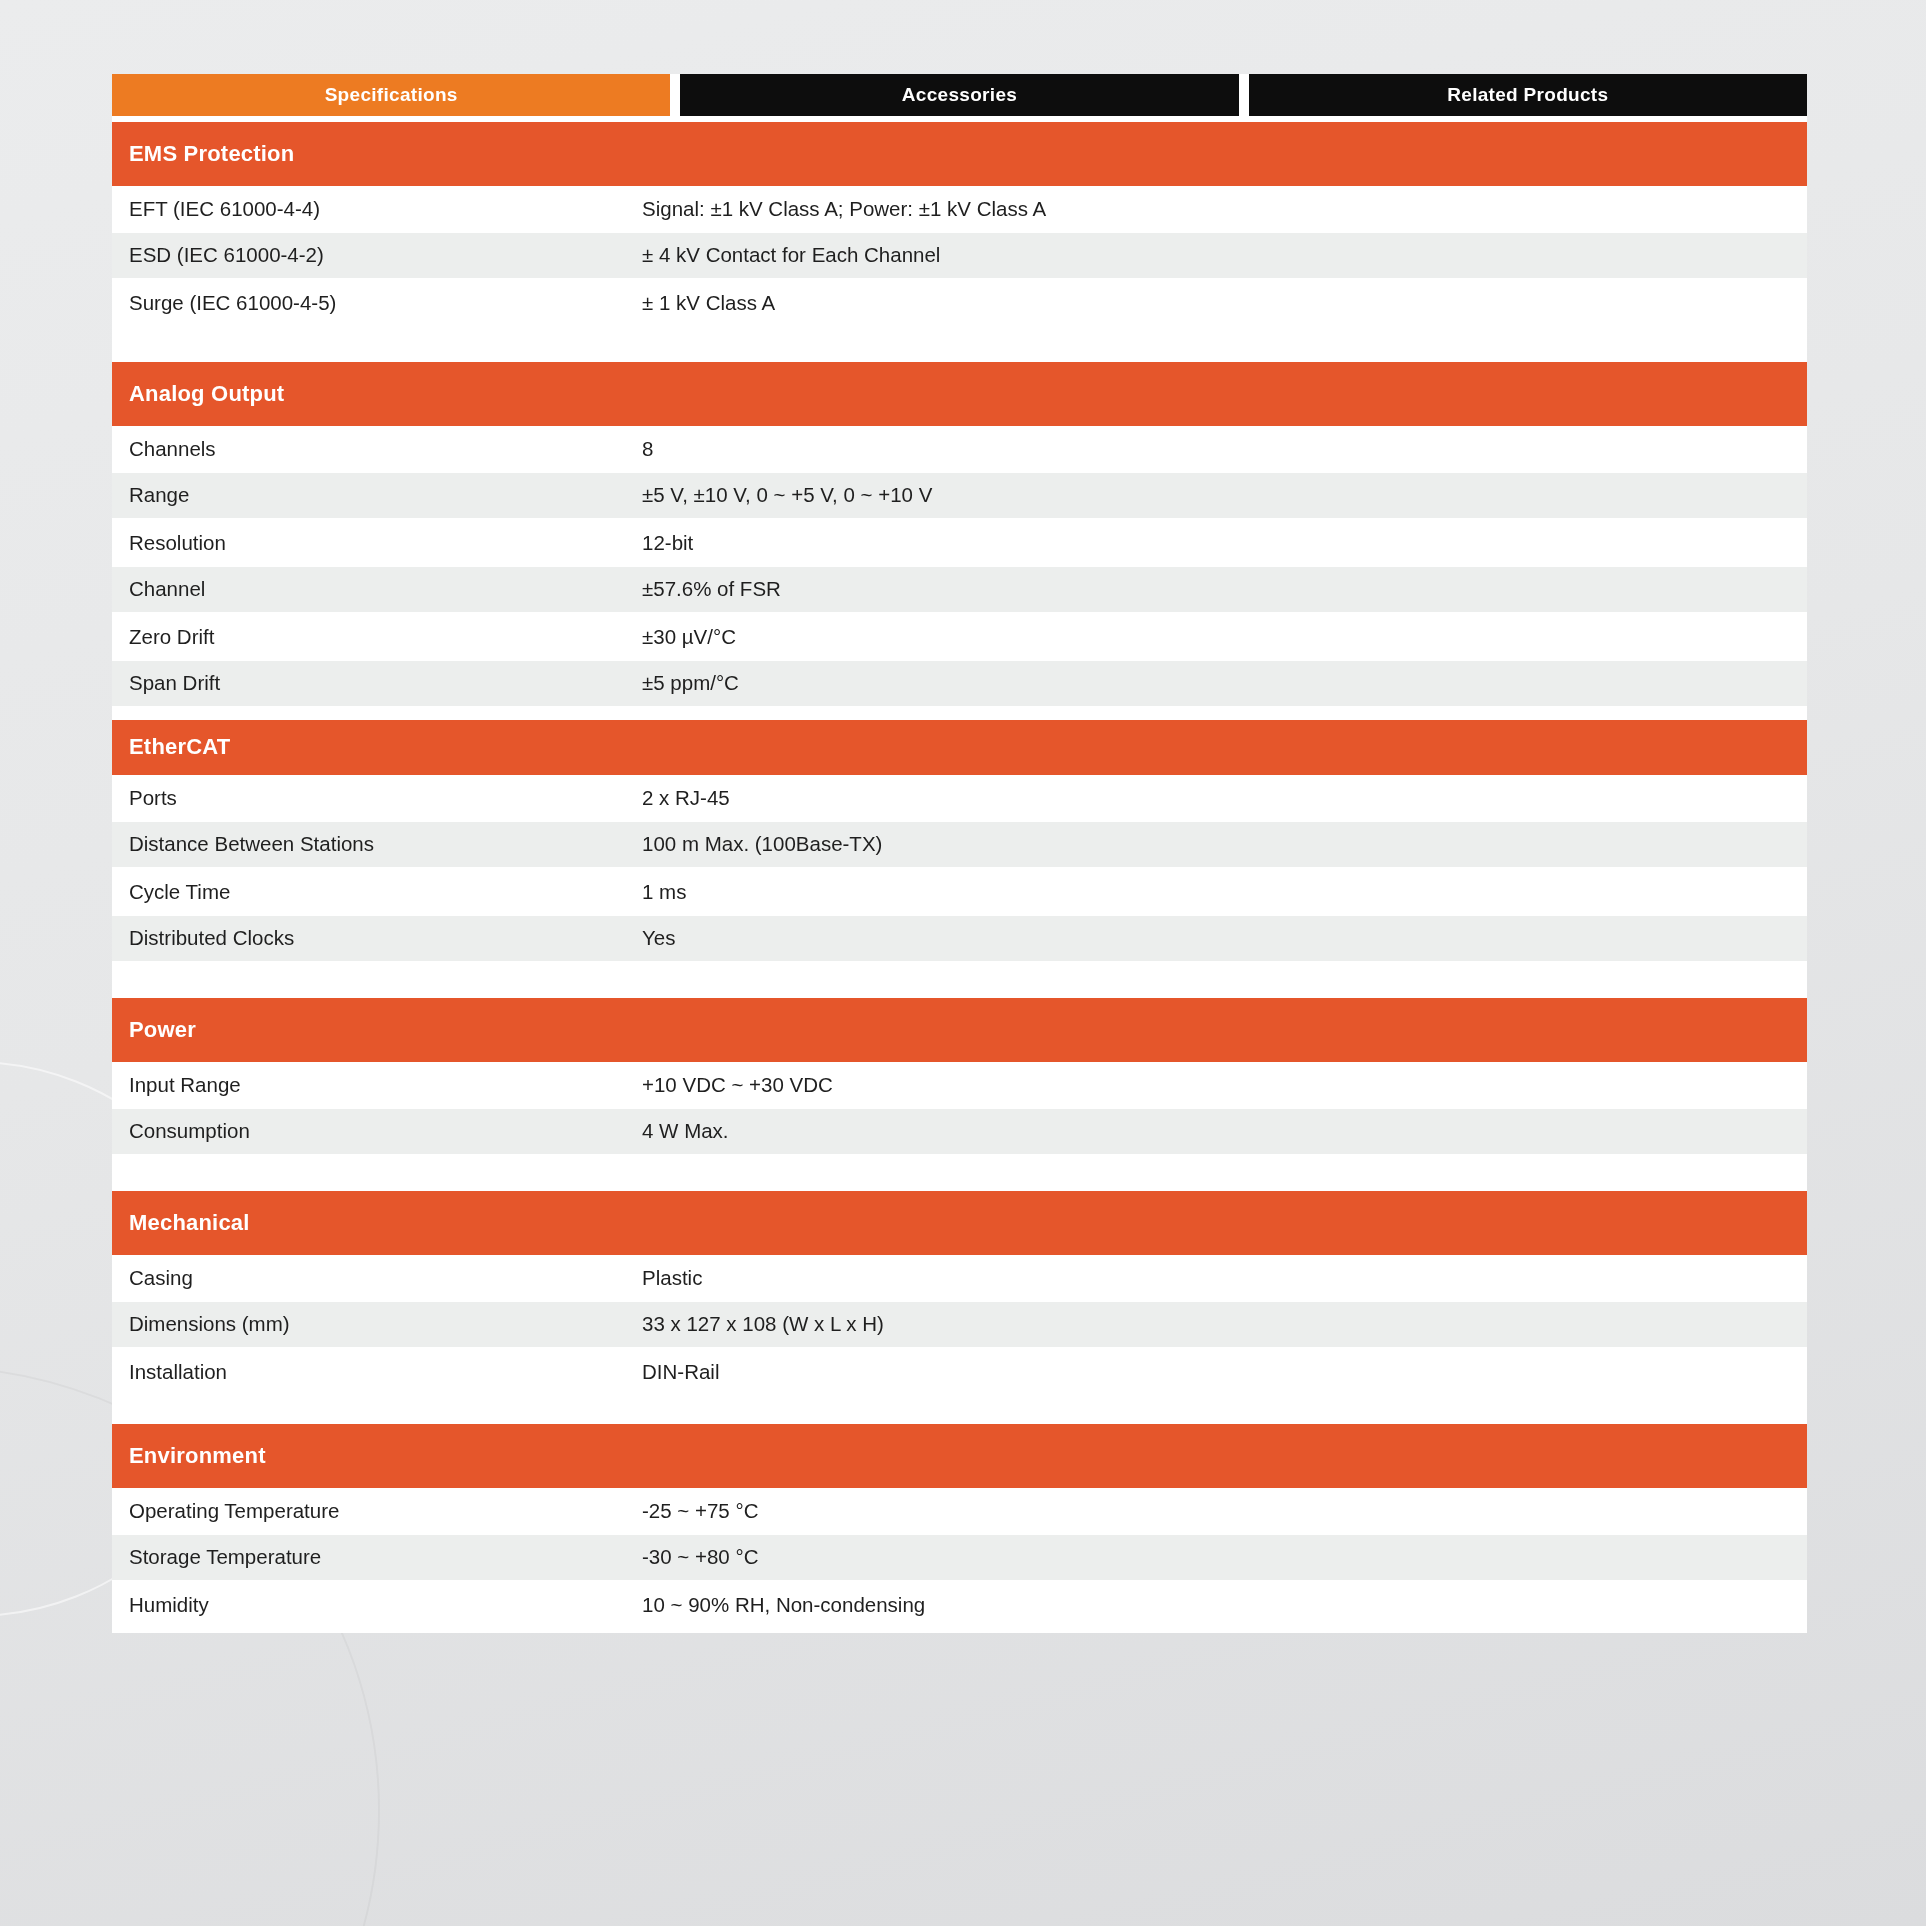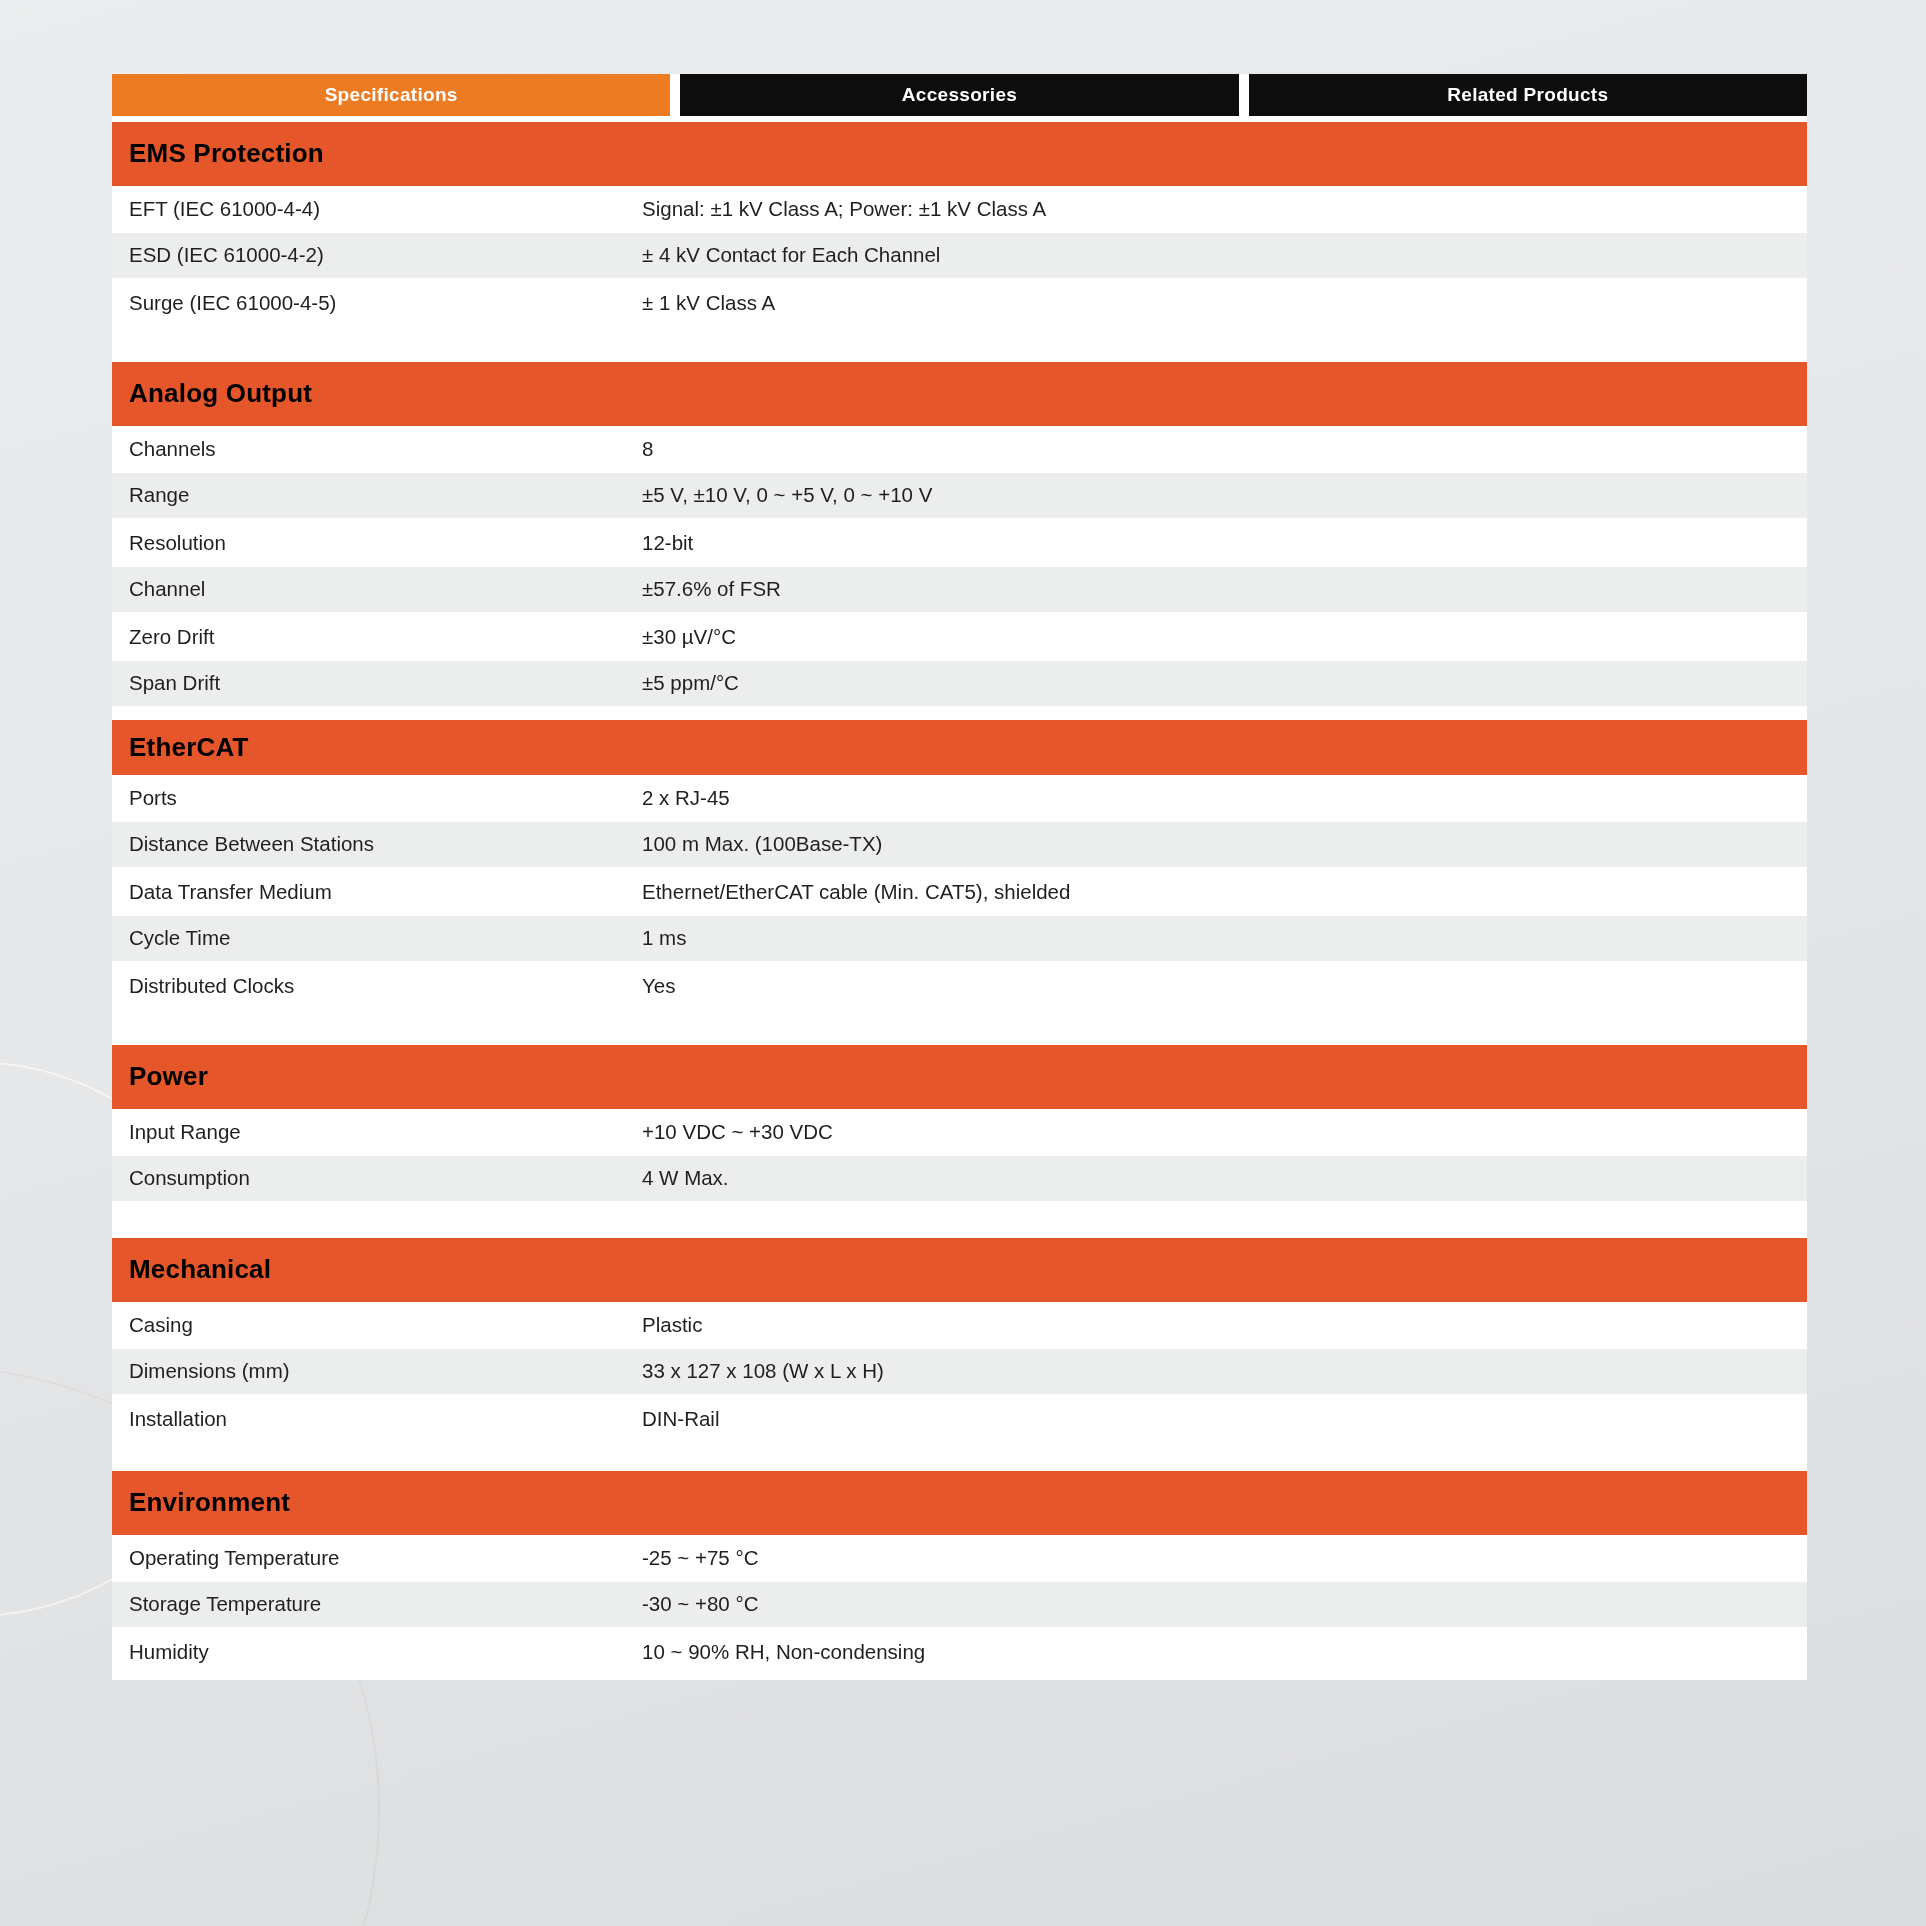--- a/index.html
+++ b/index.html
@@ -54,25 +54,25 @@
     cursor: pointer;
     user-select: none;
   }
   .tab.active   { background: var(--c-active-tab, #ed7b22); }
   .tab.inactive { background: var(--c-inactive-tab, #0d0d0d); }
 
   .section { background: #ffffff; }
   .section-header {
     height: 64px;
     background: var(--c-section, #e5562b);
-    color: #000000;
+    color: #ffffff;
     display: flex;
     align-items: center;
     padding-left: 17px;
-    font-size: 26px;
+    font-size: 22px;
     font-weight: bold;
     letter-spacing: 0.2px;
     box-sizing: border-box;
   }
   
   .section:nth-of-type(3) .section-header { height: 55px; margin-top: 12px; }
 
   
   .section:nth-of-type(1),
   .section:nth-of-type(3),
@@ -165,24 +165,20 @@
     <div class="section-rows">
           <div class="spec-row">
     <div class="spec-label">Ports</div>
     <div class="spec-value">2 x RJ-45</div>
   </div>
           <div class="spec-row">
     <div class="spec-label">Distance Between Stations</div>
     <div class="spec-value">100 m Max. (100Base-TX)</div>
   </div>
           <div class="spec-row">
-    <div class="spec-label">Data Transfer Medium</div>
-    <div class="spec-value">Ethernet/EtherCAT cable (Min. CAT5), shielded</div>
-  </div>
-          <div class="spec-row">
     <div class="spec-label">Cycle Time</div>
     <div class="spec-value">1 ms</div>
   </div>
           <div class="spec-row">
     <div class="spec-label">Distributed Clocks</div>
     <div class="spec-value">Yes</div>
   </div>
         </div>
   </section>
       <section class="section">

